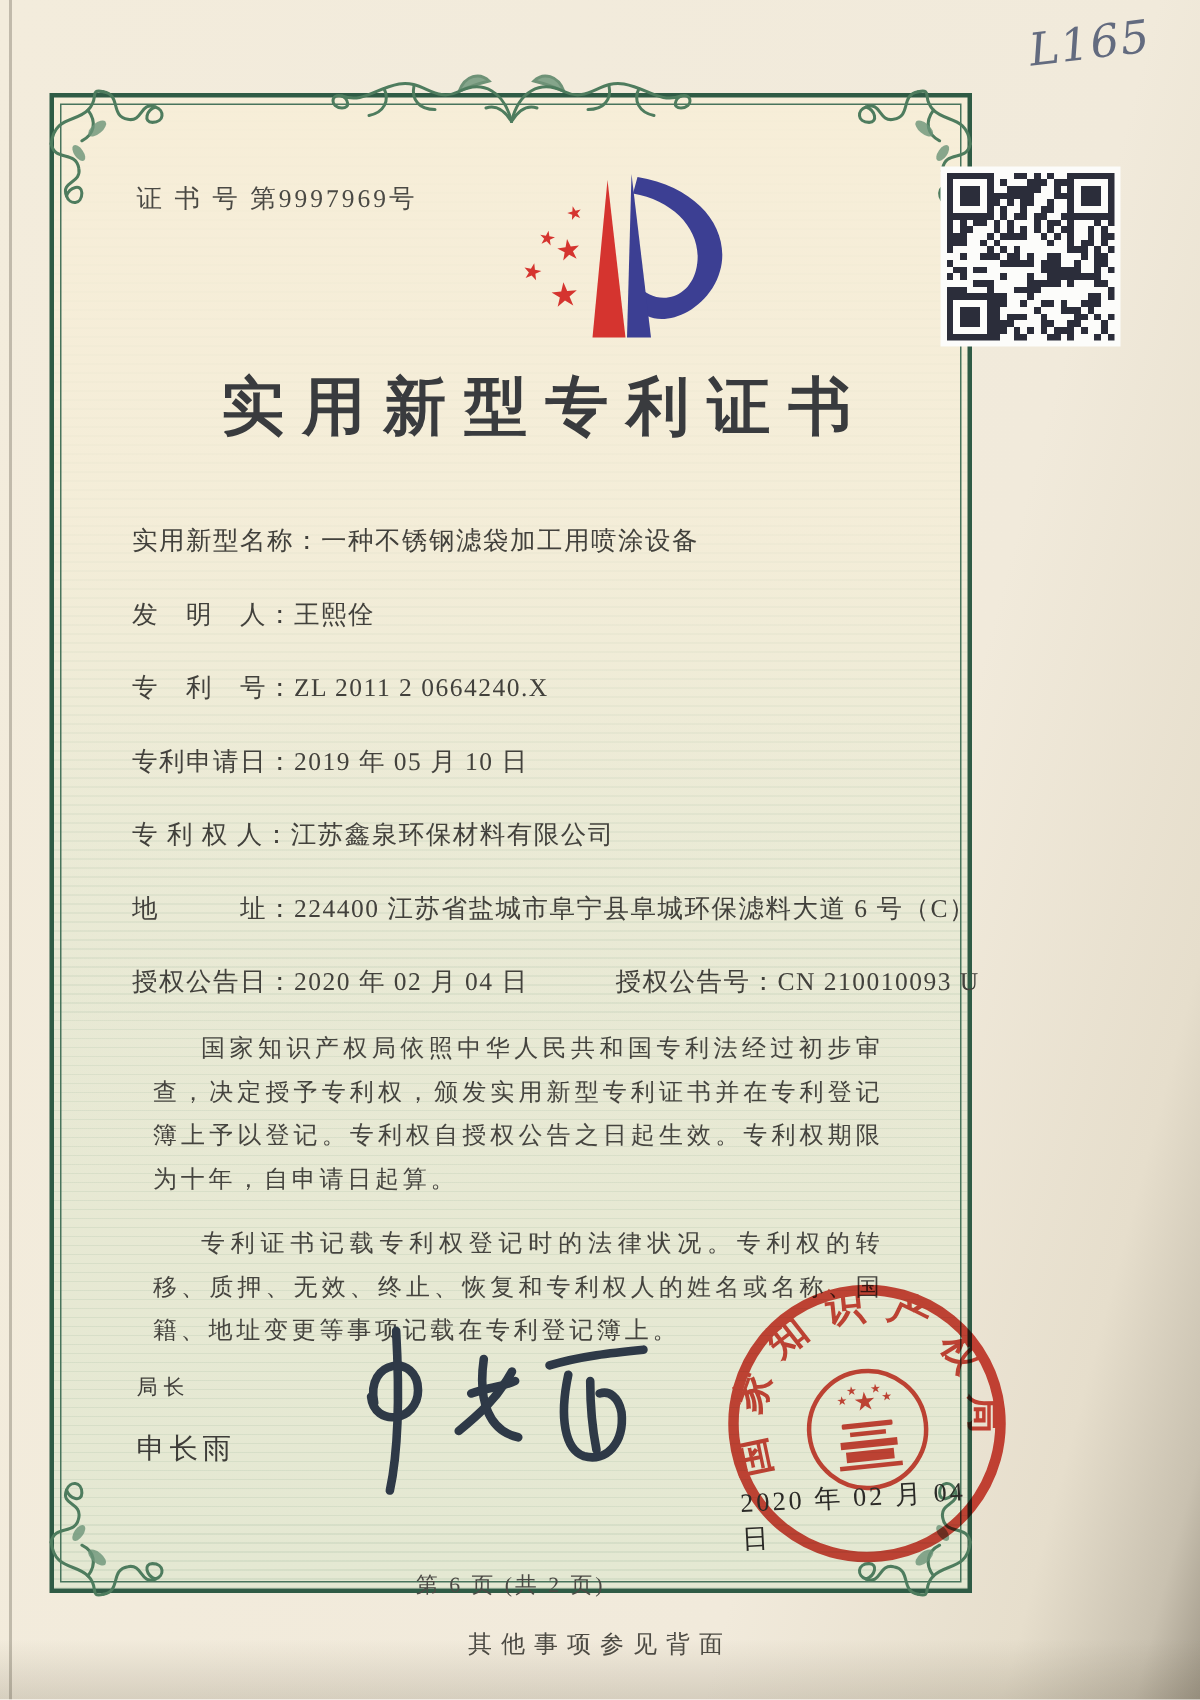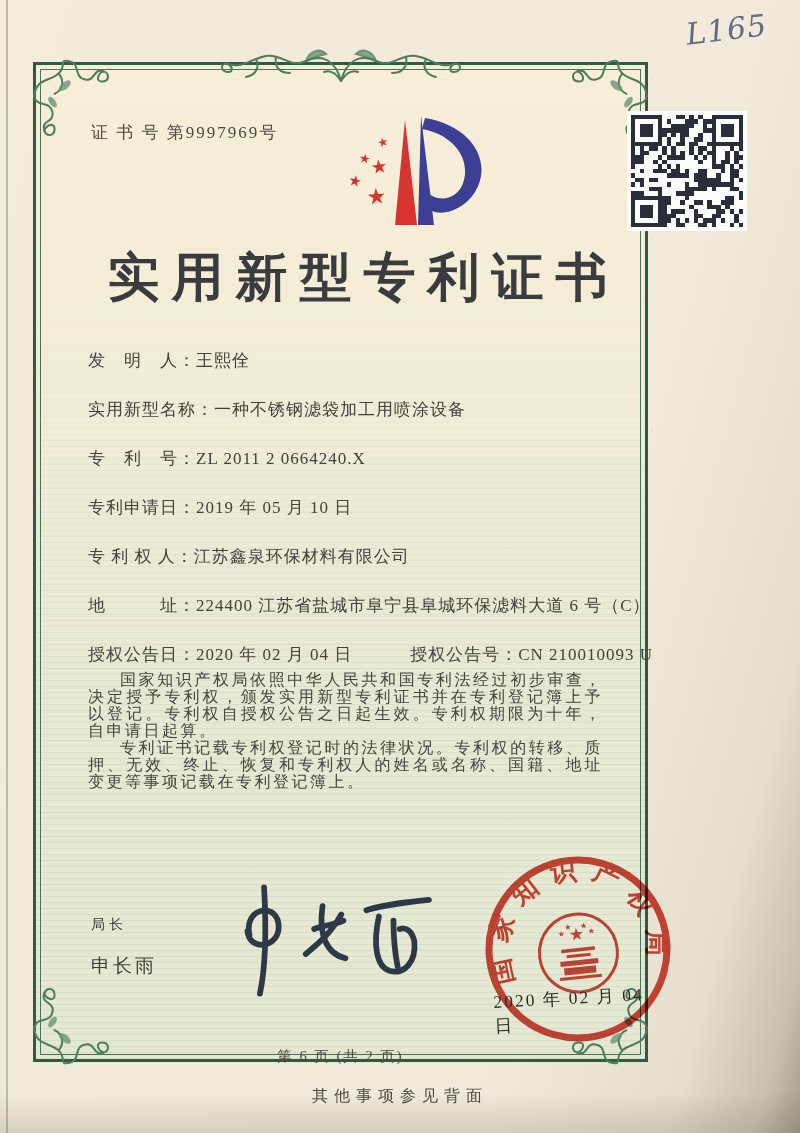--- a/index.html
+++ b/index.html
@@ -42,31 +42,31 @@
   .fl-bl{left:-8px;bottom:-10px;transform:scaleY(-1);}
   .fl-br{right:-8px;bottom:-10px;transform:scale(-1,-1);}
   .ornament-top{position:absolute;left:50%;top:-26px;transform:translateX(-50%);}
   
   .cert-no{position:absolute;left:55px;top:56px;font-size:17px;letter-spacing:2px;color:#4a4944;}
   .logo{position:absolute;left:297px;top:43px;width:150px;height:122px;}
   .qr{position:absolute;left:595px;top:50px;width:112px;height:112px;background:#fcfcfa;
       box-shadow:0 0 0 4px #fcfcfa;}
   .title{
     position:absolute;left:0;right:0;top:178px;text-align:center;
-    font-size:52px;font-weight:700;color:#393b3e;letter-spacing:12px;text-indent:12px;padding-left:34px;
+    font-size:42px;font-weight:700;color:#393b3e;letter-spacing:12px;text-indent:12px;padding-left:34px;
   }
   
   .fields{position:absolute;left:52px;top:284px;right:40px;}
   .field-row{height:49px;font-size:17px;color:#42413c;white-space:nowrap;}
   .flabel{letter-spacing:1px;}
   .fvalue{letter-spacing:1px;}
   .grant-group{margin-left:58px;margin-top:25px;}
   
   .paras{position:absolute;left:52px;right:42px;top:606px;color:#45443f;}
-  .paras p{margin:0;font-size:16px;line-height:17px;letter-spacing:2.5px;text-indent:2em;text-align:justify;}
+  .paras p{margin:14px;font-size:16px;line-height:29px;letter-spacing:2.5px;text-indent:2em;text-align:justify;}
   
   .director-label{position:absolute;left:55px;top:851px;font-size:14px;letter-spacing:4px;color:#3e3d39;}
   .director-name{position:absolute;left:55px;top:888px;font-size:19px;letter-spacing:3px;color:#3e3d39;}
   .signature{position:absolute;left:178px;top:816px;width:240px;height:120px;}
   .seal{position:absolute;left:444px;top:786px;width:196px;height:196px;transform:rotate(-6deg);
         opacity:.93;mix-blend-mode:multiply;}
   .seal-date{position:absolute;left:458px;top:921px;font-size:17.5px;letter-spacing:2px;
         color:#2b2a27;transform:rotate(-3deg);z-index:5;}
   .pagenum{position:absolute;left:0;right:0;top:982px;text-align:center;
         font-size:14.5px;letter-spacing:2px;color:#4a4944;}
@@ -456,24 +456,24 @@
             <rect x="18" y="24" width="1" height="1"></rect>
             <rect x="22" y="24" width="1" height="1"></rect>
             <rect x="24" y="24" width="1" height="1"></rect>
           </g>
         </svg>
 
       <div class="title">实用新型专利证书</div>
 
       <div class="fields">
         <div class="field-row">
+          <span class="flabel">实用新型名称：</span><span class="fvalue">一种不锈钢滤袋加工用喷涂设备</span>
+        </div>
+        <div class="field-row">
           <span class="flabel">发　明　人：</span><span class="fvalue">王熙佺</span>
-        </div>
-        <div class="field-row">
-          <span class="flabel">实用新型名称：</span><span class="fvalue">一种不锈钢滤袋加工用喷涂设备</span>
         </div>
         <div class="field-row">
           <span class="flabel">专　利　号：</span><span class="fvalue">ZL 2011 2 0664240.X</span>
         </div>
         <div class="field-row">
           <span class="flabel">专利申请日：</span><span class="fvalue">2019 年 05 月 10 日</span>
         </div>
         <div class="field-row">
           <span class="flabel">专 利 权 人：</span><span class="fvalue">江苏鑫泉环保材料有限公司</span>
         </div>

